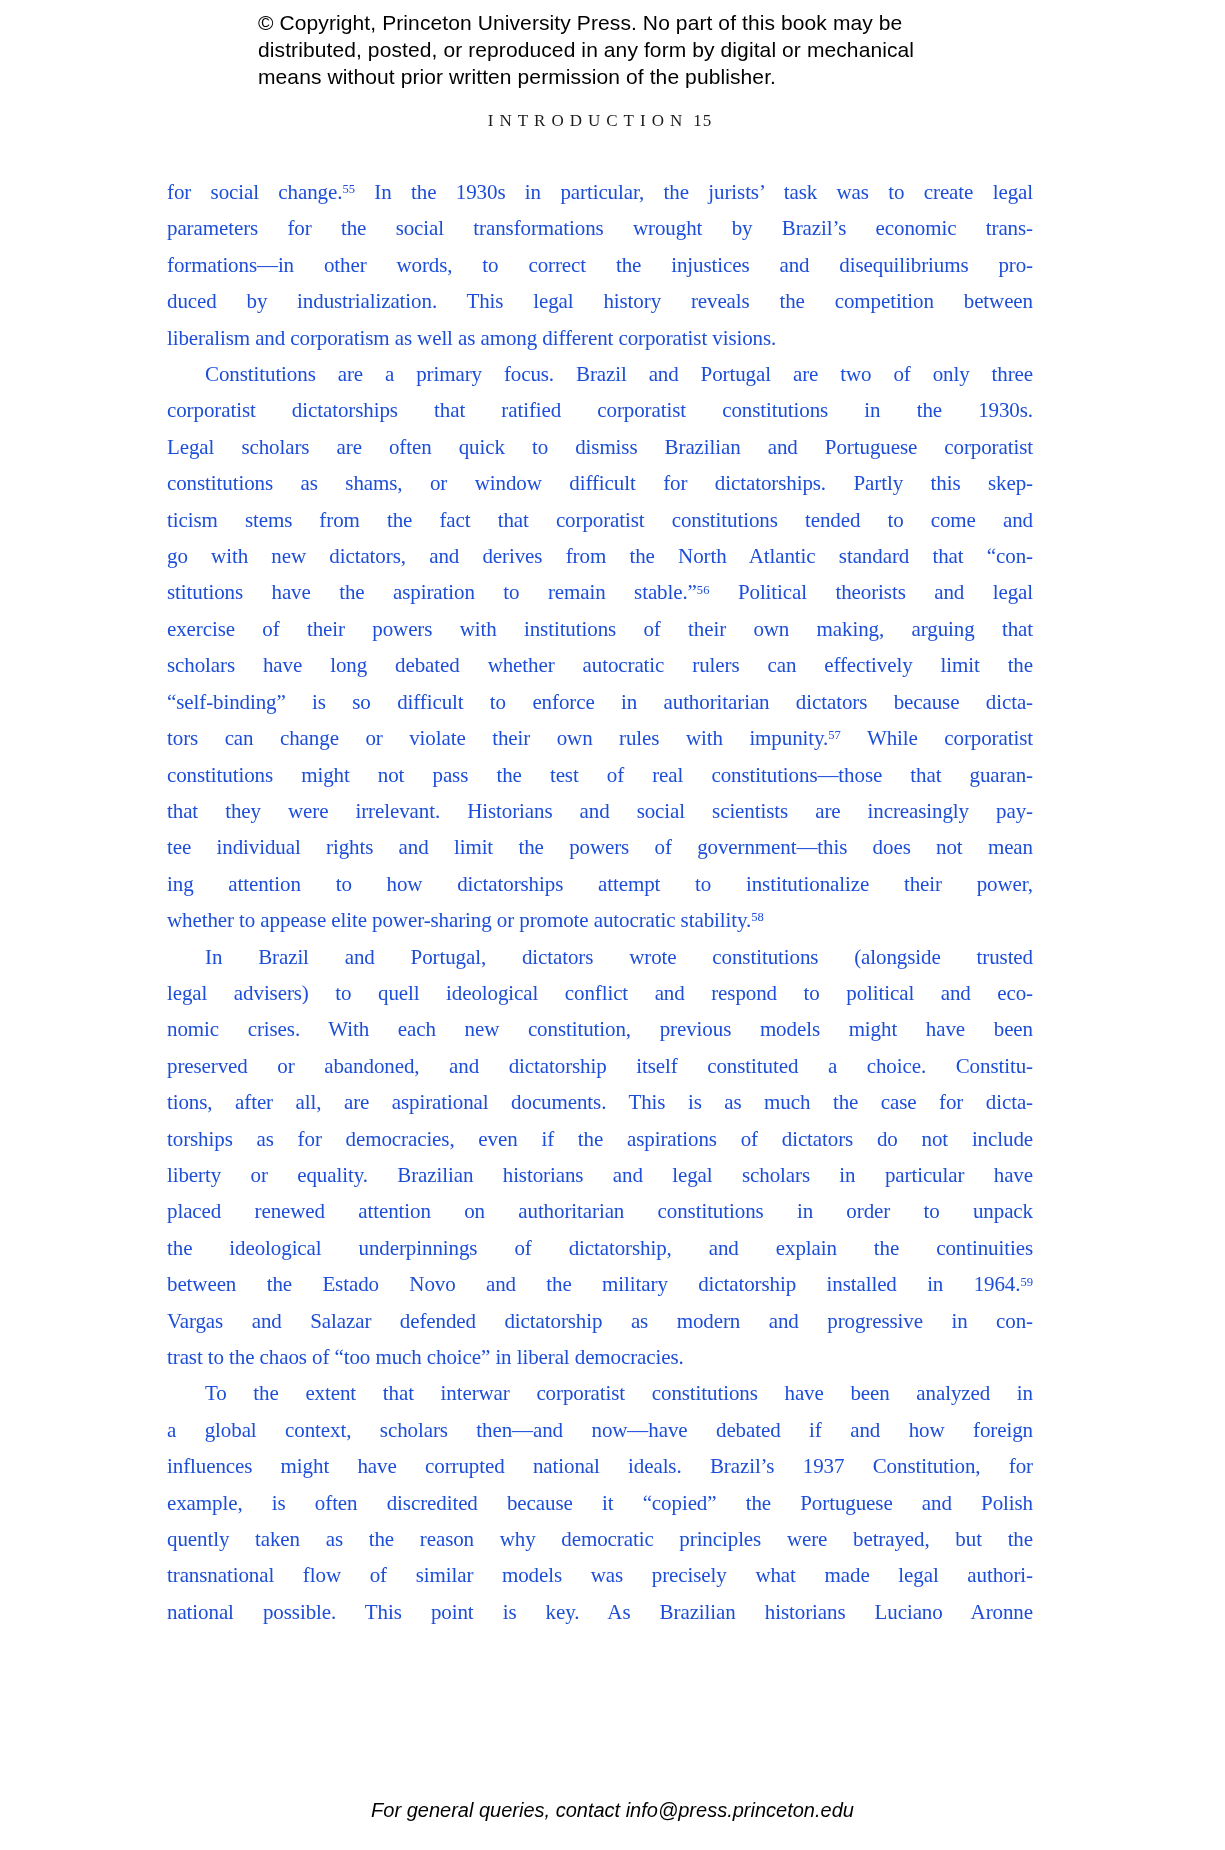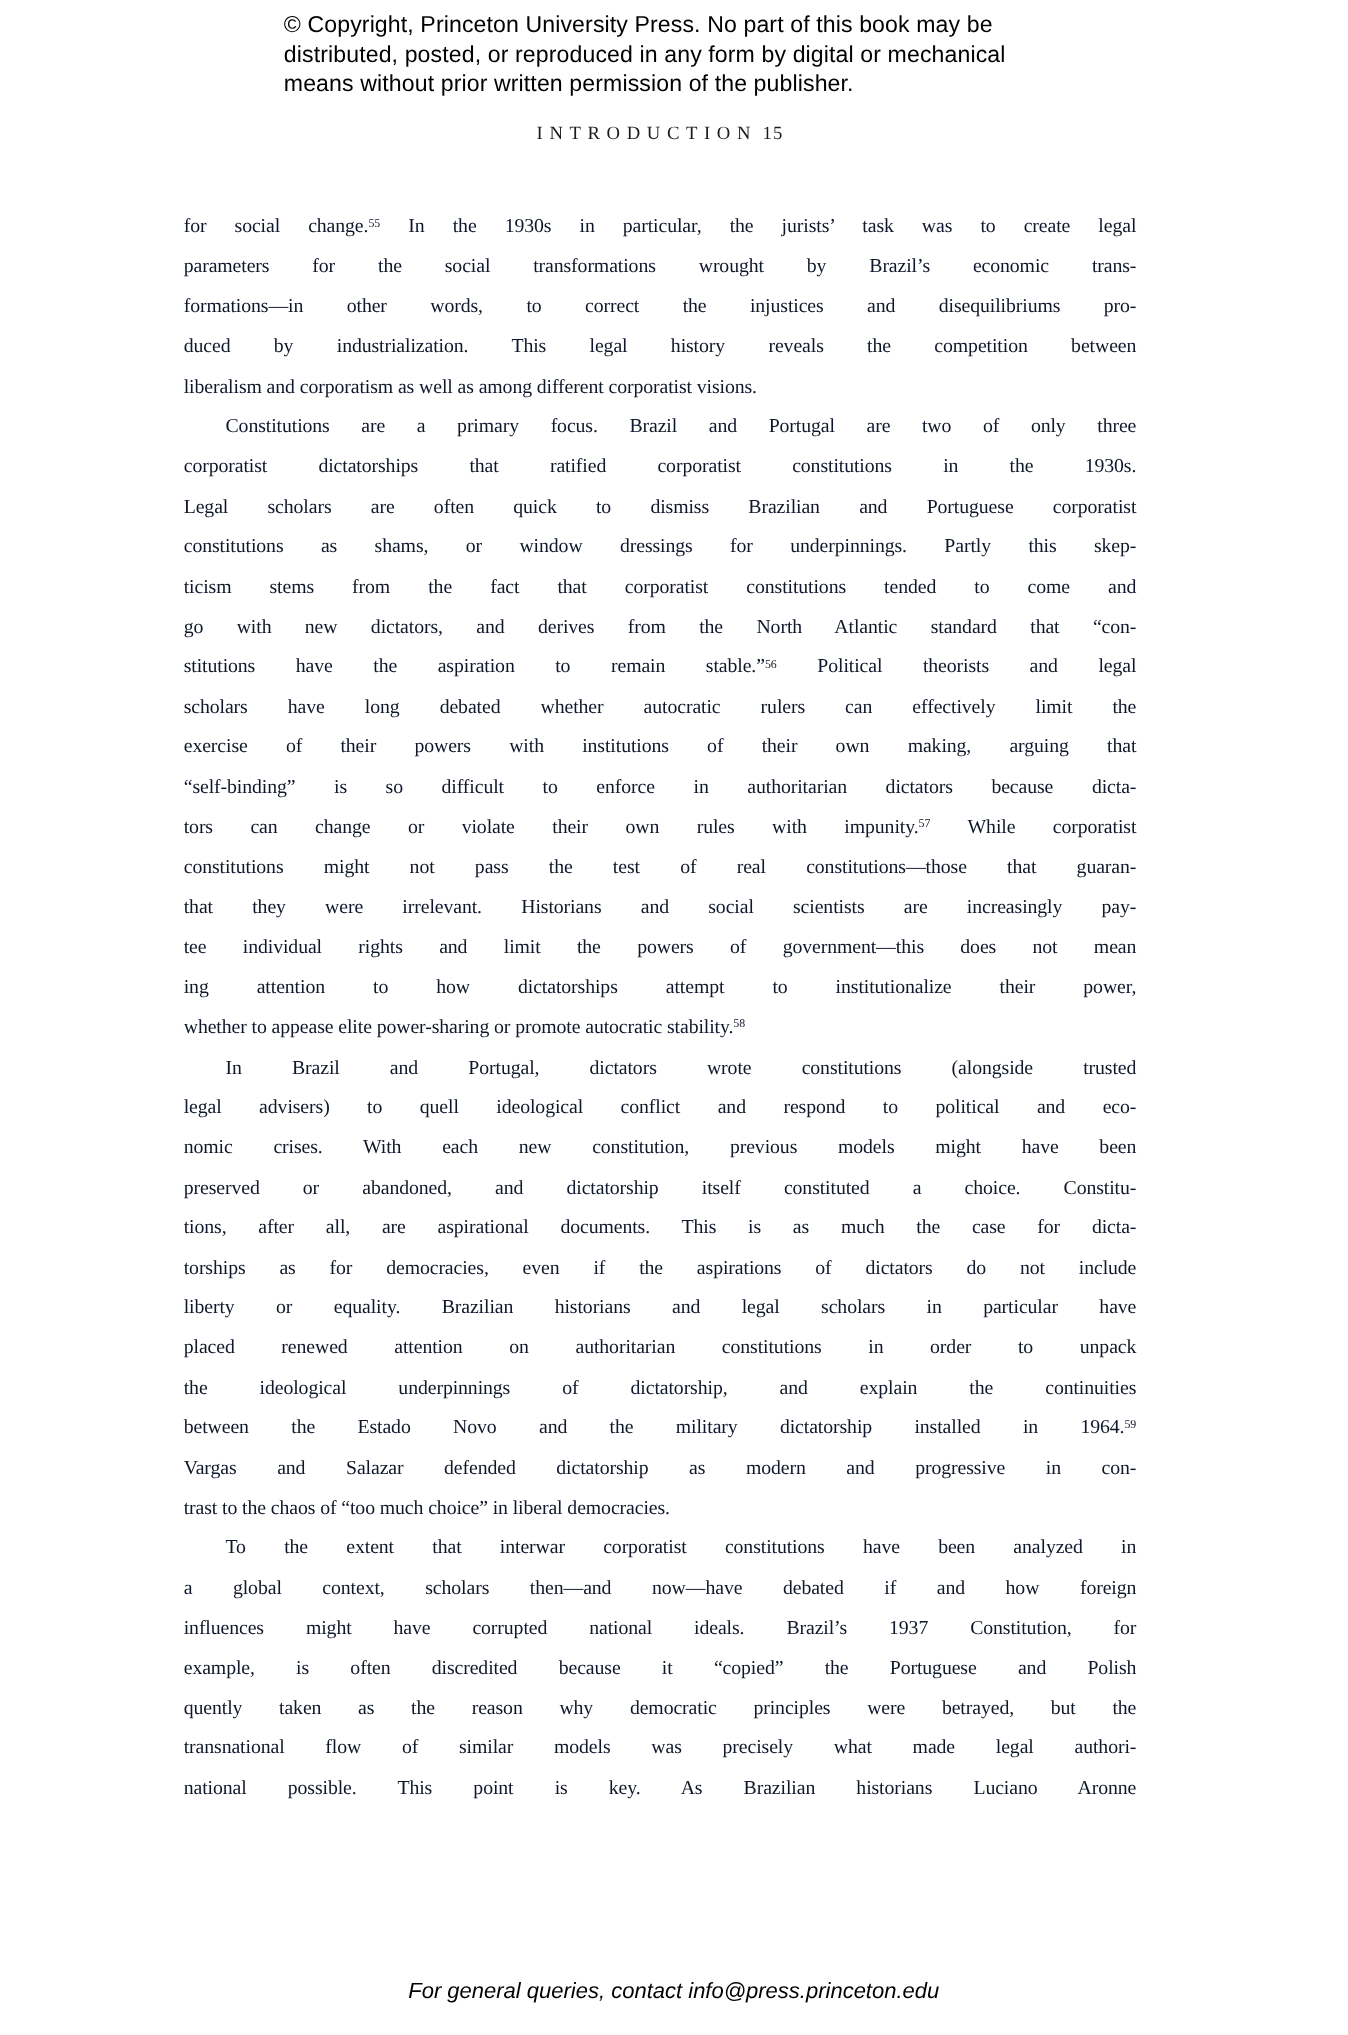--- a/index.html
+++ b/index.html
@@ -43,25 +43,24 @@
   .rh-page {
     font-size: 17px;
     margin-left: 5px;
     letter-spacing: 1px;
   }
   .body-text {
     position: absolute;
     left: 167px;
     top: 174px;
     width: 866px;
-    font-size: 18px;
+    font-size: 21px;
     line-height: 36.4px;
     letter-spacing: -0.1px;
-    color: #0f172a;
-    margin-top: 13px;
+    color: #1d4ed8;
   }
   .paragraph { margin: 0; padding: 0; }
   .line {
     text-align: justify;
     text-align-last: left;
   }
   .line.jl {
     text-align-last: justify;
   }
   .line.ind {
@@ -108,26 +107,26 @@
         <div class="line jl">for social change.<sup>55</sup> In the 1930s in particular, the jurists’ task was to create legal</div>
         <div class="line jl">parameters for the social transformations wrought by Brazil’s economic trans-</div>
         <div class="line jl">formations—in other words, to correct the injustices and disequilibriums pro-</div>
         <div class="line jl">duced by industrialization. This legal history reveals the competition between</div>
         <div class="line">liberalism and corporatism as well as among different corporatist visions.</div>
       </div>
       <div class="paragraph">
         <div class="line jl ind">Constitutions are a primary focus. Brazil and Portugal are two of only three</div>
         <div class="line jl">corporatist dictatorships that ratified corporatist constitutions in the 1930s.</div>
         <div class="line jl">Legal scholars are often quick to dismiss Brazilian and Portuguese corporatist</div>
-        <div class="line jl">constitutions as shams, or window dressings for underpinnings. Partly this skep-</div>
+        <div class="line jl">constitutions as shams, or window difficult for dictatorships. Partly this skep-</div>
         <div class="line jl">ticism stems from the fact that corporatist constitutions tended to come and</div>
         <div class="line jl">go with new dictators, and derives from the North Atlantic standard that “con-</div>
         <div class="line jl">stitutions have the aspiration to remain stable.”<sup>56</sup> Political theorists and legal</div>
+        <div class="line jl">exercise of their powers with institutions of their own making, arguing that</div>
         <div class="line jl">scholars have long debated whether autocratic rulers can effectively limit the</div>
-        <div class="line jl">exercise of their powers with institutions of their own making, arguing that</div>
         <div class="line jl">“self-binding” is so difficult to enforce in authoritarian dictators because dicta-</div>
         <div class="line jl">tors can change or violate their own rules with impunity.<sup>57</sup> While corporatist</div>
         <div class="line jl">constitutions might not pass the test of real constitutions—those that guaran-</div>
         <div class="line jl">that they were irrelevant. Historians and social scientists are increasingly pay-</div>
         <div class="line jl">tee individual rights and limit the powers of government—this does not mean</div>
         <div class="line jl">ing attention to how dictatorships attempt to institutionalize their power,</div>
         <div class="line">whether to appease elite power-sharing or promote autocratic stability.<sup>58</sup></div>
       </div>
       <div class="paragraph">
         <div class="line jl ind">In Brazil and Portugal, dictators wrote constitutions (alongside trusted</div>

